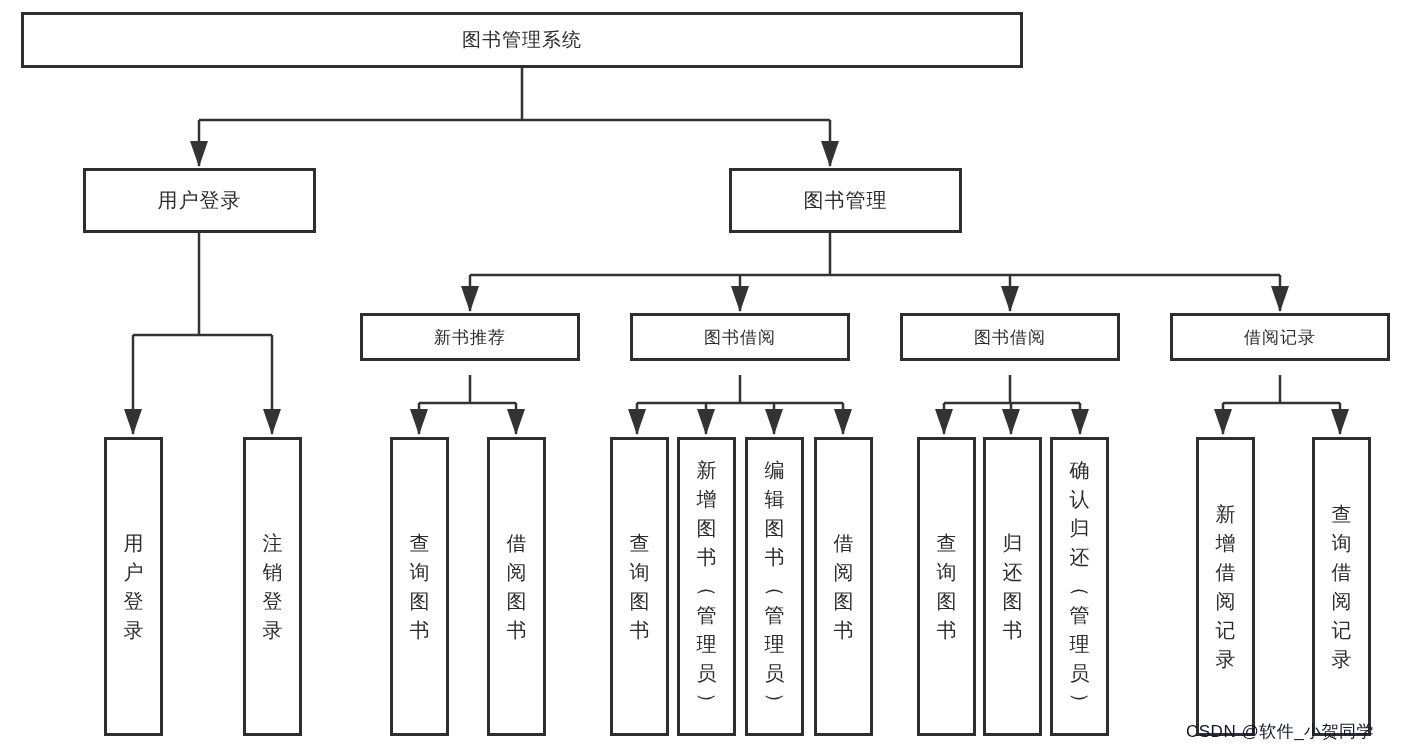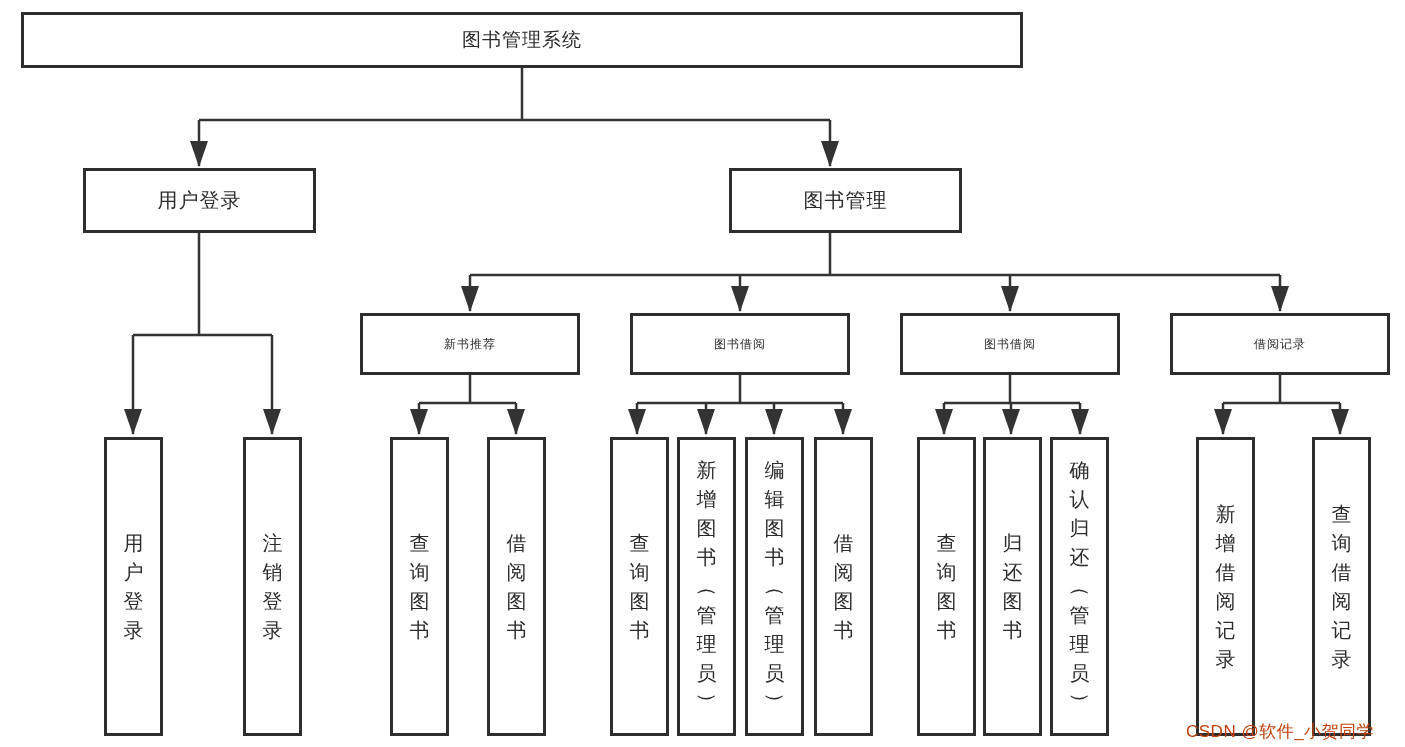--- a/index.html
+++ b/index.html
@@ -10,39 +10,39 @@
   .connectors{position:absolute;left:0;top:0;z-index:0;}
   .box{
     position:absolute;background:#ffffff;border:3px solid #2e2e2e;box-sizing:border-box;
     display:flex;align-items:center;justify-content:center;
     color:#2b2b2b;z-index:1;
   }
   .root-box{left:21px;top:12px;width:1002px;height:56px;font-size:19px;letter-spacing:1px;}
   .l2{top:168px;width:233px;height:65px;font-size:20px;letter-spacing:1px;}
   .l2.pos-user{left:83px;}
   .l2.pos-mgmt{left:713px;margin-left:16px;}
-  .l3{top:313px;width:220px;height:62px;font-size:12px;letter-spacing:1px;}
+  .l3{top:313px;width:220px;height:48px;font-size:17px;letter-spacing:1px;}
   .l3.pos-0{left:360px;}
   .l3.pos-1{left:630px;font-family:Liberation Serif, serif;}
   .l3.pos-2{left:900px;}
   .l3.pos-3{left:1170px;}
   .leaf{top:437px;width:59px;height:299px;flex-direction:column;}
   .leaf.px-104{left:104px;} .leaf.px-243{left:243px;}
   .leaf.px-390{left:390px;} .leaf.px-487{left:487px;}
   .leaf.px-610{left:610px;} .leaf.px-677{left:677px;}
   .leaf.px-745{left:745px;} .leaf.px-814{left:814px;}
   .leaf.px-917{left:917px;} .leaf.px-983{left:983px;}
   .leaf.px-1050{left:1050px;}
   .leaf.px-1196{left:1196px;} .leaf.px-1312{left:1312px;}
   .vlabel{display:flex;flex-direction:column;align-items:center;}
   .vchar{display:block;height:29px;line-height:29px;font-size:20px;text-align:center;color:#2b2b2b;}
   .vchar.rot{transform:rotate(90deg);}
   .watermark{
     position:absolute;left:1186px;top:720px;z-index:2;
-    font-size:17px;color:#c2410c;letter-spacing:0.5px;white-space:nowrap;
+    font-size:17px;color:#0f172a;letter-spacing:0.5px;white-space:nowrap;
   }
 </style>
 </head>
 <body>
 
 <div class="canvas">
 
   <svg class="connectors" width="1405" height="747" viewBox="0 0 1405 747">
     <defs>
       <marker id="arw" markerWidth="26" markerHeight="18" refX="25" refY="9" orient="auto" markerUnits="userSpaceOnUse">

